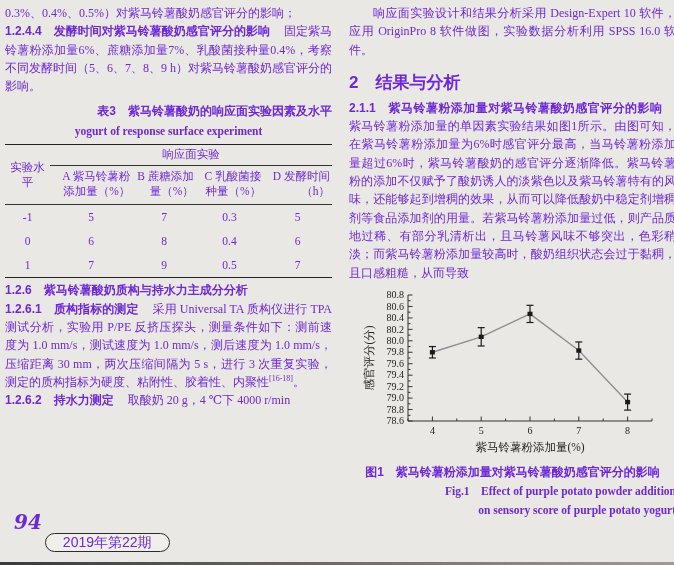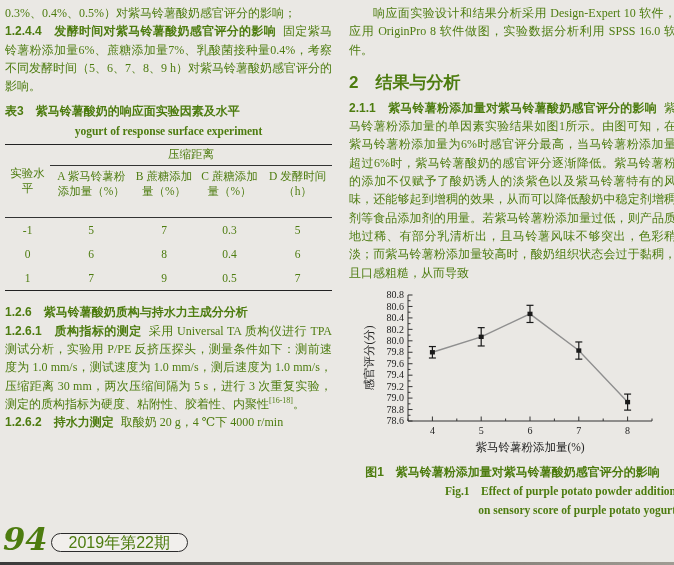--- a/index.html
+++ b/index.html
@@ -1,86 +1,86 @@
 <!DOCTYPE html>
 <html><head>
 <meta charset="utf-8">
 <style>
   html,body{margin:0;padding:0;}
   .page{
     position:relative; width:674px; height:565px;
     background:#eae8e4; overflow:hidden;
     font-family:"Liberation Serif","DejaVu Serif",serif;
-    color:#4d7c0f;
+    color:#6d28d9;
   }
   .col{
     position:absolute; top:4px; width:327px;
     font-size:12px; line-height:18.3px;
     text-align:justify;
   }
   .col-left{ left:5px; }
   .col-right{ left:349px; }
   p{ margin:0; }
   .p-head{
     font-family:"Liberation Sans","DejaVu Sans",sans-serif;
-    font-weight:bold; padding-right:7px;
+    font-weight:bold; padding-right:14px;
   }
   .indent{ text-indent:2em; }
   sup{ font-size:8px; line-height:0; }
   .h1{
     font-family:"Liberation Sans","DejaVu Sans",sans-serif;
     font-weight:bold; font-size:17px; line-height:22px;
     margin:13px 0 5px 0; text-align:left;
   }
   .h2{
     font-family:"Liberation Sans","DejaVu Sans",sans-serif;
     font-weight:bold; font-size:13.5px; line-height:19px;
     margin:0 0 4px 0; text-align:left;
   }
   
   .tbl-title-zh{
-    text-align:left; font-family:"Liberation Sans","DejaVu Sans",sans-serif;
+    text-align:right; font-family:"Liberation Sans","DejaVu Sans",sans-serif;
     font-weight:bold; font-size:12px; margin-top:6px; line-height:20px;
   }
   .tbl-title-en{
     text-align:center; font-weight:bold; font-size:11.5px; line-height:20px;
   }
   table.factors{
     width:100%; border-collapse:collapse; margin-top:3px;
     font-size:11.5px; line-height:15px;
     border-top:1.6px solid #222; border-bottom:1.6px solid #222;
     text-align:center;
   }
   table.factors th{ font-weight:normal; }
   th.rowhead{ width:46px; border-bottom:0.9px solid #333; padding:2px 1px; }
   th.spanner{ border-bottom:0.9px solid #333; padding:2px 0 3px 0; }
-  tr.colheads th{ border-bottom:0.9px solid #333; padding:3px 2px 18px 2px; }
+  tr.colheads th{ border-bottom:0.9px solid #333; padding:3px 2px 5px 2px;text-align:right; }
   table.factors td{ padding:4.5px 2px; }
   .w-a{width:82px;} .w-b{width:62px;} .w-c{width:66px;} .w-d{width:68px;}
   
   .figure{ text-align:center; margin-top:3px; }
   .fig-cap-zh{
     text-align:center; font-family:"Liberation Sans","DejaVu Sans",sans-serif;
     font-weight:bold; font-size:12px; line-height:19px; margin-top:1px;
   }
   .fig-cap-en{ text-align:right; font-weight:bold; font-size:11.5px; line-height:19px; }
   svg .ax{ stroke:#333; stroke-width:1; }
   svg .eb{ stroke:#1a1a1a; stroke-width:1.2; }
   svg text.tl{ font:10px "Liberation Serif",serif; fill:#222; }
   svg text.al{ font:11.5px "Liberation Serif",serif; fill:#222; }
   
   .footer{ position:absolute; left:0; bottom:13px; display:flex; align-items:flex-start; }
   .page-num{
     font-family:"DejaVu Serif",serif; font-style:italic; font-weight:bold;
-    font-size:32px; line-height:24px; padding-left:3px;
+    font-size:20px; line-height:24px; padding-left:14px;
   }
   .issue-pill{
     border:1.5px solid #2b2b2b; border-radius:12px; background:#f1efec;
-    padding:2px 17px; margin-left:3px; margin-top:6px;
-    font-family:"Liberation Sans","DejaVu Sans",sans-serif; font-size:16px; line-height:13px;
+    padding:2px 17px; margin-left:3px; margin-top:23px;
+    font-family:"Liberation Sans","DejaVu Sans",sans-serif; font-size:14px; line-height:13px;
   }
   .scan-edge{
     position:absolute; bottom:0; left:0; width:100%; height:3px;
     background:linear-gradient(to right,#3a3a3a,#757169 55%,#a09c94);
   }
 </style>
 </head>
 <body>
 
 <div class="page">
@@ -91,26 +91,26 @@
     <p><span class="p-head">1.2.4.4　发酵时间对紫马铃薯酸奶感官评分的影响</span><span>固定紫马铃薯粉添加量6%、蔗糖添加量7%、乳酸菌接种量0.4%，考察不同发酵时间（5、6、7、8、9 h）对紫马铃薯酸奶感官评分的影响。</span></p>
 
 
     <div class="tbl-title-zh">表3　紫马铃薯酸奶的响应面实验因素及水平</div>
     <div class="tbl-title-en">yogurt of response surface experiment</div>
 
     <table class="factors">
       <thead>
         <tr>
           <th class="rowhead" rowspan="2">实验水平</th>
-          <th class="spanner" colspan="4">压缩距离</th>
+          <th class="spanner" colspan="4">响应面实验</th>
         </tr>
         <tr class="colheads">
           <th class="w-a">A 紫马铃薯粉添加量（%）</th>
           <th class="w-b">B 蔗糖添加量（%）</th>
-          <th class="w-c">C 蔗糖添加量（%）</th>
+          <th class="w-c">C 乳酸菌接种量（%）</th>
           <th class="w-d">D 发酵时间（h）</th>
         </tr>
       </thead>
       <tbody>
         <tr>
           <td>-1</td>
           <td>5</td>
           <td>7</td>
           <td>0.3</td>
           <td>5</td>
@@ -125,21 +125,21 @@
         <tr>
           <td>1</td>
           <td>7</td>
           <td>9</td>
           <td>0.5</td>
           <td>7</td>
         </tr>
       </tbody>
     </table>
 
-    <p style="margin-top:12px;"><span class="p-head">1.2.6　紫马铃薯酸奶质构与持水力主成分分析</span></p>
+    <p style="margin-top:3px;"><span class="p-head">1.2.6　紫马铃薯酸奶质构与持水力主成分分析</span></p>
 
     <p><span class="p-head">1.2.6.1　质构指标的测定</span><span>采用 Universal TA 质构仪进行 TPA 测试分析，实验用 P/PE 反挤压探头，测量条件如下：测前速度为 1.0 mm/s，测试速度为 1.0 mm/s，测后速度为 1.0 mm/s，压缩距离 30 mm，两次压缩间隔为 5 s，进行 3 次重复实验，测定的质构指标为硬度、粘附性、胶着性、内聚性</span><sup>[16-18]</sup><span>。</span></p>
 
     <p><span class="p-head">1.2.6.2　持水力测定</span><span>取酸奶 20 g，4 ℃下 4000 r/min</span></p>
   </div>
 
   <div class="col col-right">
     <p class="indent"><span>响应面实验设计和结果分析采用 Design-Expert 10 软件，应用 OriginPro 8 软件做图，实验数据分析利用 SPSS 16.0 软件。</span></p>
 
     <div class="h1">2　结果与分析</div>

